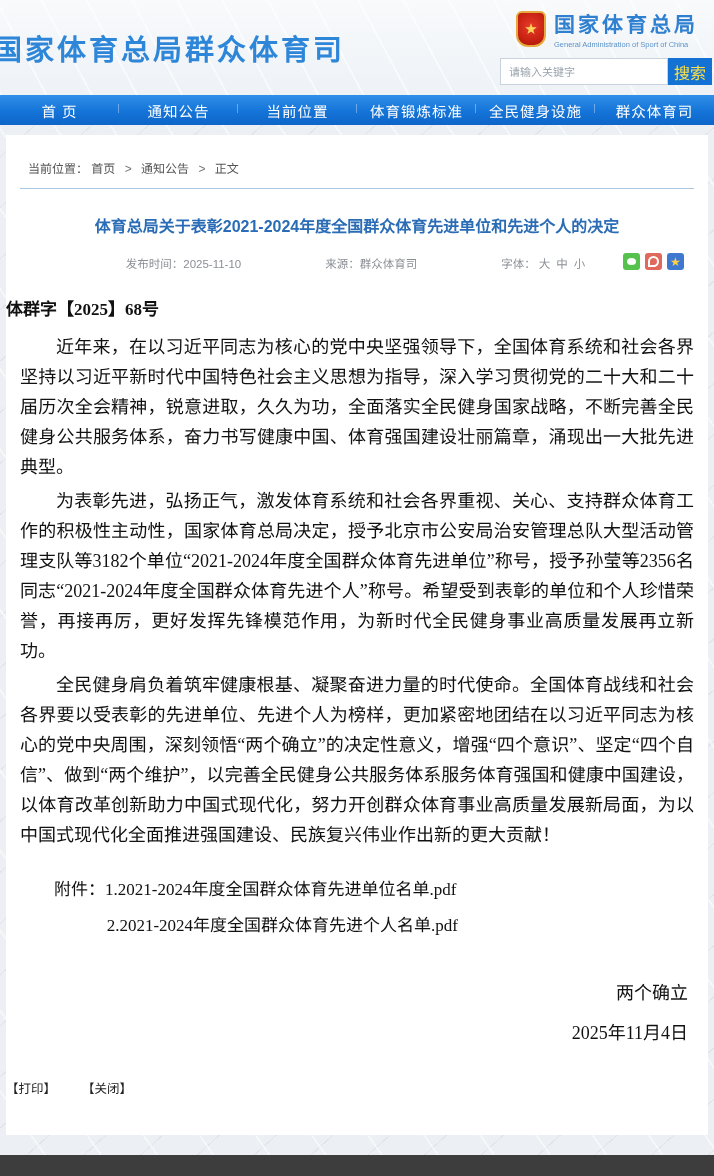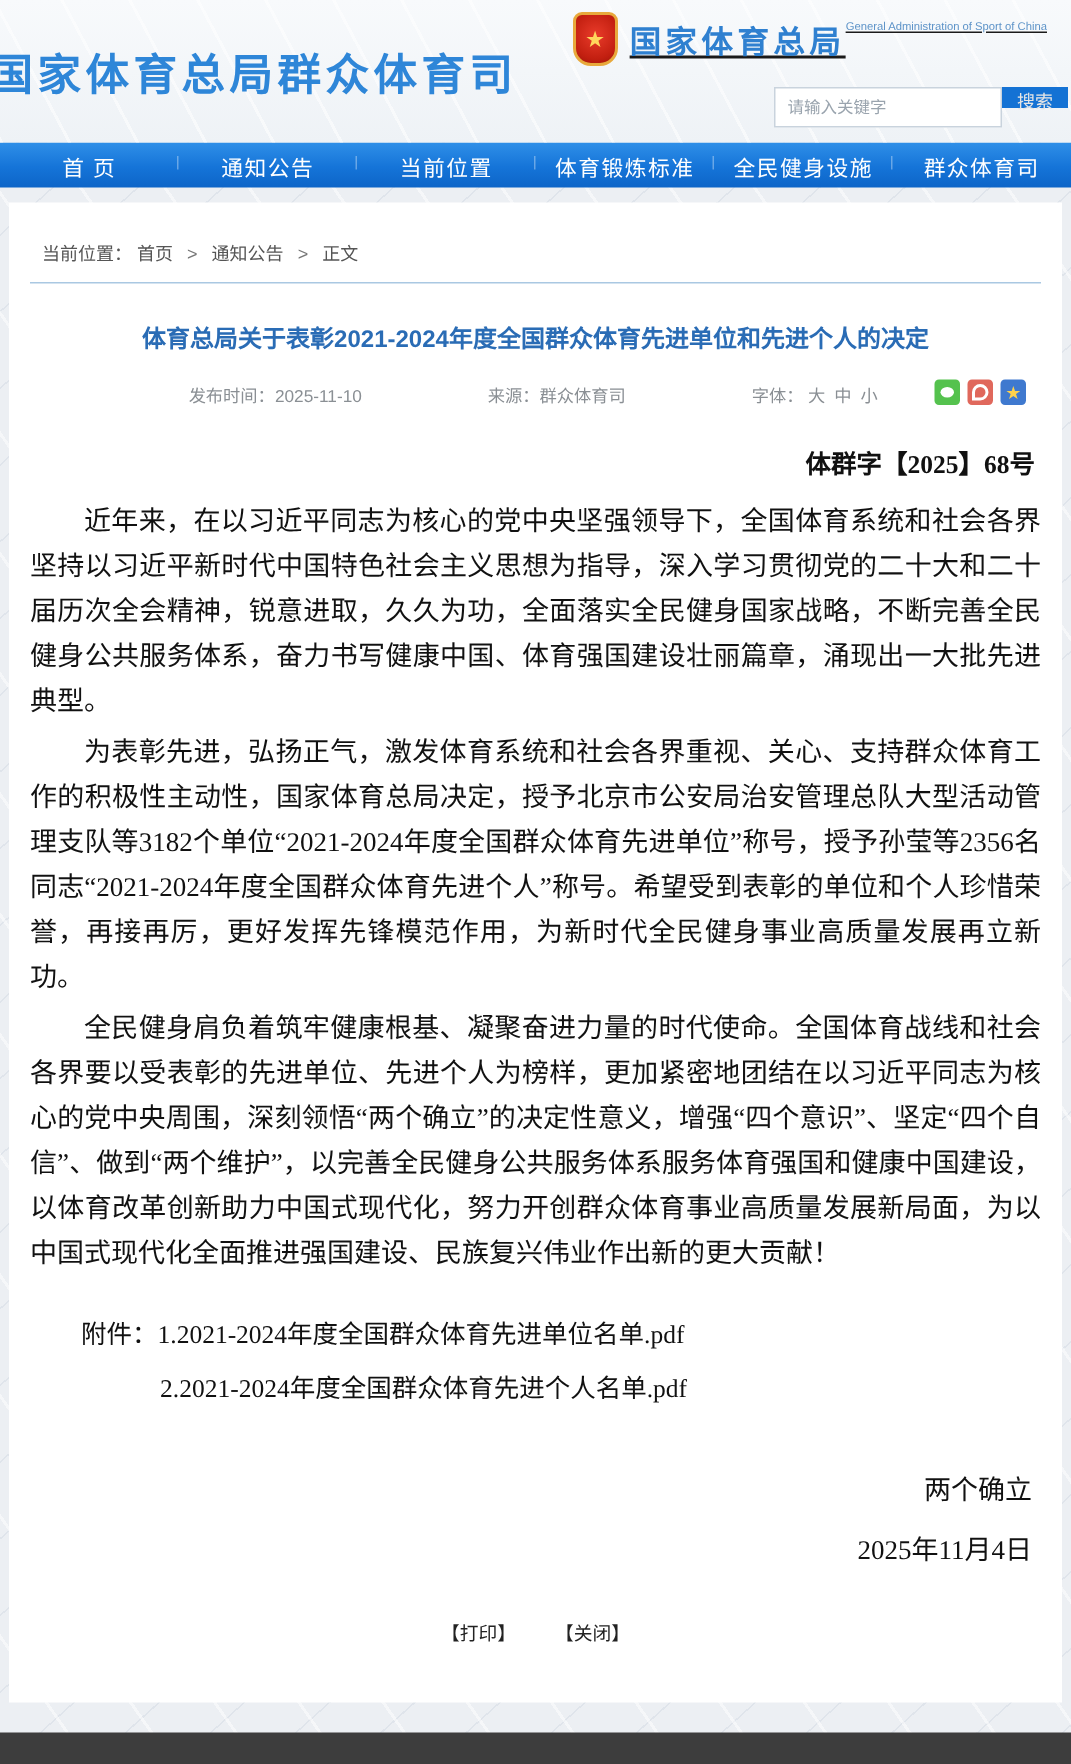--- a/index.html
+++ b/index.html
@@ -22,29 +22,29 @@
   .site-header{position:relative;height:95px;background:
       repeating-linear-gradient(62deg, rgba(255,255,255,.55) 0 2px, rgba(0,0,0,0) 2px 40px),
       linear-gradient(180deg,#f8fafc,#eef2f6);}
   .dept-title{position:absolute;left:-7px;top:26px;font-size:29px;font-weight:bold;
       color:var(--dept-blue);letter-spacing:3px;white-space:nowrap;}
   .logo{position:absolute;right:16px;top:8px;display:flex;align-items:center;gap:8px;}
   .emblem{width:30px;height:36px;border-radius:6px 6px 12px 12px;
       background:radial-gradient(circle at 50% 42%,#e93b2a 0%,#c21f10 70%,#9e150a 100%);
       border:2px solid #e8a93c;display:flex;align-items:center;justify-content:center;
       color:#ffd65c;font-size:15px;line-height:1;}
-  .logo-text{display:flex;flex-direction:row;text-decoration:underline;}
+  .logo-text{display:flex;flex-direction:column;}
   .logo-title{font-size:21px;font-weight:bold;color:#2f80d0;letter-spacing:3px;}
   .logo-sub{font-size:7.5px;color:#5d93c8;margin-top:2px;}
   .search{position:absolute;right:2px;top:58px;display:flex;}
-  .search input{width:152px;height:27px;border:1px solid #c9d3dd;background:#fff;
+  .search input{width:168px;height:27px;border:1px solid #c9d3dd;background:#fff;
       padding:0 8px;font-size:11px;color:#333;outline:none;}
   .search input::placeholder{color:#9aa4ae;}
-  .search button{width:44px;height:14px;border:none;background:var(--accent);
-      color:#e5e5e5;font-size:12px;cursor:pointer;}
+  .search button{width:44px;height:27px;border:none;background:var(--accent);
+      color:#fde047;font-size:16px;cursor:pointer;}
 
   
   .nav{height:30px;display:flex;align-items:stretch;
       background:linear-gradient(180deg,#2f8fe8 0%,#1574d8 55%,#0d65c8 100%);}
   .nav a{flex:1;display:flex;align-items:center;justify-content:center;
       color:#fff;font-size:14.5px;text-decoration:none;position:relative;letter-spacing:1px;}
   .nav a:not(:last-child)::after{content:"";position:absolute;right:0;top:9px;bottom:12px;
       width:1px;background:rgba(255,255,255,.35);}
 
   
@@ -62,39 +62,39 @@
   .font-size-opt{margin:0 3px;cursor:pointer;}
   .share{position:absolute;right:24px;top:-2px;display:flex;gap:5px;}
   .share span{width:17px;height:17px;border-radius:3px;display:flex;
       align-items:center;justify-content:center;cursor:pointer;}
   .share .wechat{background:#55c24e;}
   .share .wechat::before{content:"";width:9px;height:7px;background:#fff;border-radius:50%;}
   .share .weibo{background:#e0685c;}
   .share .weibo::before{content:"";width:7px;height:7px;border:2px solid #fff;border-radius:50% 50% 50% 0;}
   .share .qzone{background:#3f79cf;color:#ffd24a;font-size:12px;line-height:1;}
 
-  .doc-number{margin:24px 18px 0 0;text-align:right;font-size:17px;font-weight:bold;
+  .doc-number{margin:24px 18px 0 0;font-size:17px;font-weight:bold;
       font-family:"Liberation Serif","DejaVu Serif",serif;color:#111;}
 
   .body-text{margin-top:12px;padding:0 14px;
       font-family:"Liberation Serif","DejaVu Serif",serif;font-size:18px;
       line-height:30px;text-align:justify;color:#111;}
   .body-text p{text-indent:2em;margin:4px 0;}
 
   .attachments{padding:0 14px;margin-top:24px;
       font-family:"Liberation Serif","DejaVu Serif",serif;font-size:17px;color:#111;}
   .attach-line1{text-indent:2em;line-height:32px;}
   .attach-line2{padding-left:5.1em;line-height:32px;margin-top:4px;}
   .attachments a{color:#111;text-decoration:none;}
 
   .signature{margin-top:36px;padding-right:20px;text-align:right;
       font-family:"Liberation Serif","DejaVu Serif",serif;font-size:18px;color:#111;}
   .signature .sig-date{margin-top:14px;}
 
-  .article-actions{margin-top:34px;display:flex;justify-content:center;gap:26px;
+  .article-actions{margin-top:34px;display:flex;justify-content:flex-start;gap:26px;
       font-size:12.5px;color:#222;}
   .article-actions span{cursor:pointer;}
 
   
   .site-footer{height:98px;background:var(--footer-bg);display:flex;align-items:center;
       padding:0 18px 0 40px;gap:20px;}
   .footer-lines{font-size:10.5px;color:var(--footer-text);line-height:23px;}
   .footer-lines .line{white-space:nowrap;}
 </style>
 </head>

